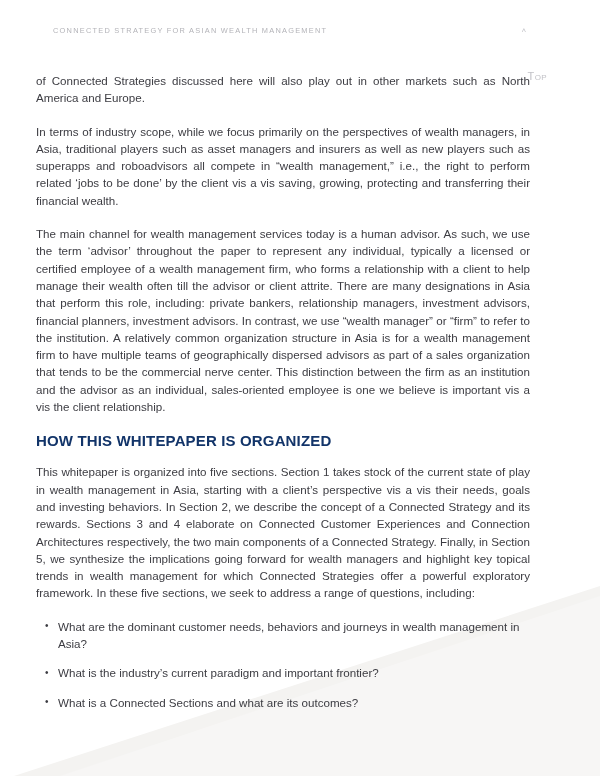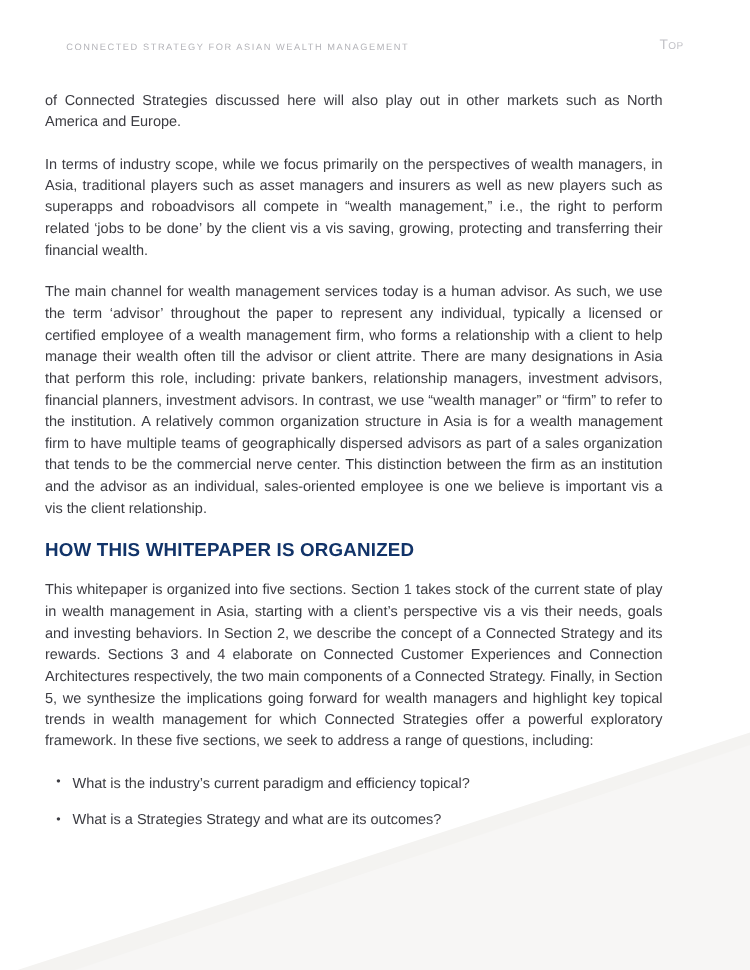--- a/index.html
+++ b/index.html
@@ -34,21 +34,21 @@
   }
 
   
   .running-header {
     position: absolute;
     top: 26px;
     left: 53px;
     right: 53px;
     height: 16px;
     display: flex;
-    align-items: flex-end;
+    align-items: flex-start;
     justify-content: space-between;
   }
   .running-title {
     font-size: 7.4px;
     letter-spacing: 1.25px;
     color: #b3b3b8;
     font-weight: 400;
     white-space: nowrap;
     text-transform: uppercase;
   }
@@ -156,20 +156,21 @@
         <span>The main channel for wealth management services today is a human advisor. As such, we use the term ‘advisor’ throughout the paper to represent any individual, typically a licensed or certified </span><span class="it">employee</span><span> of a wealth management firm, who forms a relationship with a client to help manage their wealth often till the advisor or client attrite. There are many designations in Asia that perform this role, including: private bankers, relationship managers, investment advisors, financial planners, investment advisors. In contrast, we use “wealth manager” or “firm” to refer to the </span><span class="it">institution</span><span>. A relatively common organization structure in Asia is for a wealth management firm to have multiple teams of geographically dispersed advisors as part of a sales organization that tends to be the commercial nerve center. This </span><span class="it">distinction between the firm as an institution and the advisor as an individual, sales-oriented employee</span><span> is one we believe is important vis a vis the client relationship.</span>
       </p>
 
       <h2 class="section-heading">HOW THIS WHITEPAPER IS ORGANIZED</h2>
 
       <p class="para">
         <span>This whitepaper is organized into five sections. Section 1 takes stock of the current state of play in wealth management in Asia, starting with a client’s perspective vis a vis their needs, goals and investing behaviors. In Section 2, we describe the concept of a Connected Strategy and its rewards. Sections 3 and 4 elaborate on </span><span class="it">Connected Customer Experiences</span><span> and </span><span class="it">Connection Architectures</span><span> respectively, the two main components of a Connected Strategy. Finally, in Section 5, we synthesize the implications going forward for wealth managers and highlight key topical trends in wealth management for which Connected Strategies offer a powerful exploratory framework. In these five sections, we seek to address a range of questions, including:</span>
       </p>
 
       <ul class="question-list">
-        <li>What is the industry’s current paradigm and efficiency topical?</li>
-        <li>What is a Strategies Strategy and what are its outcomes?</li>
+        <li>What are the dominant customer needs, behaviors and journeys in wealth management in Asia?</li>
+        <li>What is the industry’s current paradigm and important frontier?</li>
+        <li>What is a Connected Sections and what are its outcomes?</li>
       </ul>
 
     </div>
 
   </div>
 </div>
 
 </body></html>

